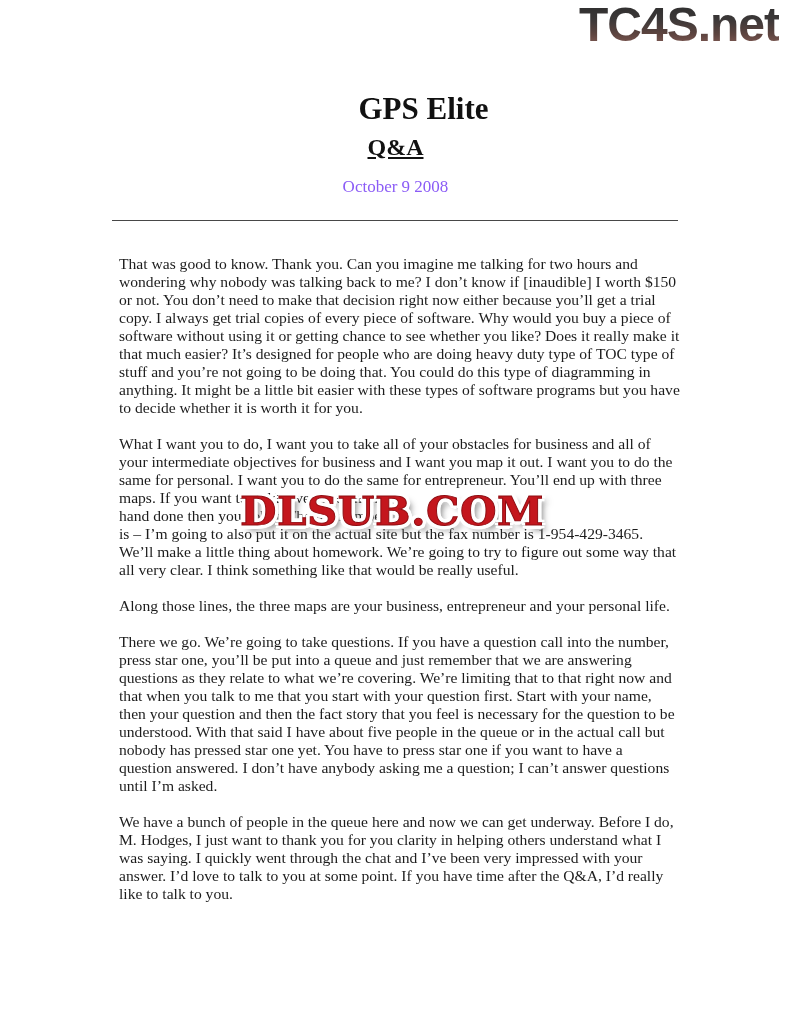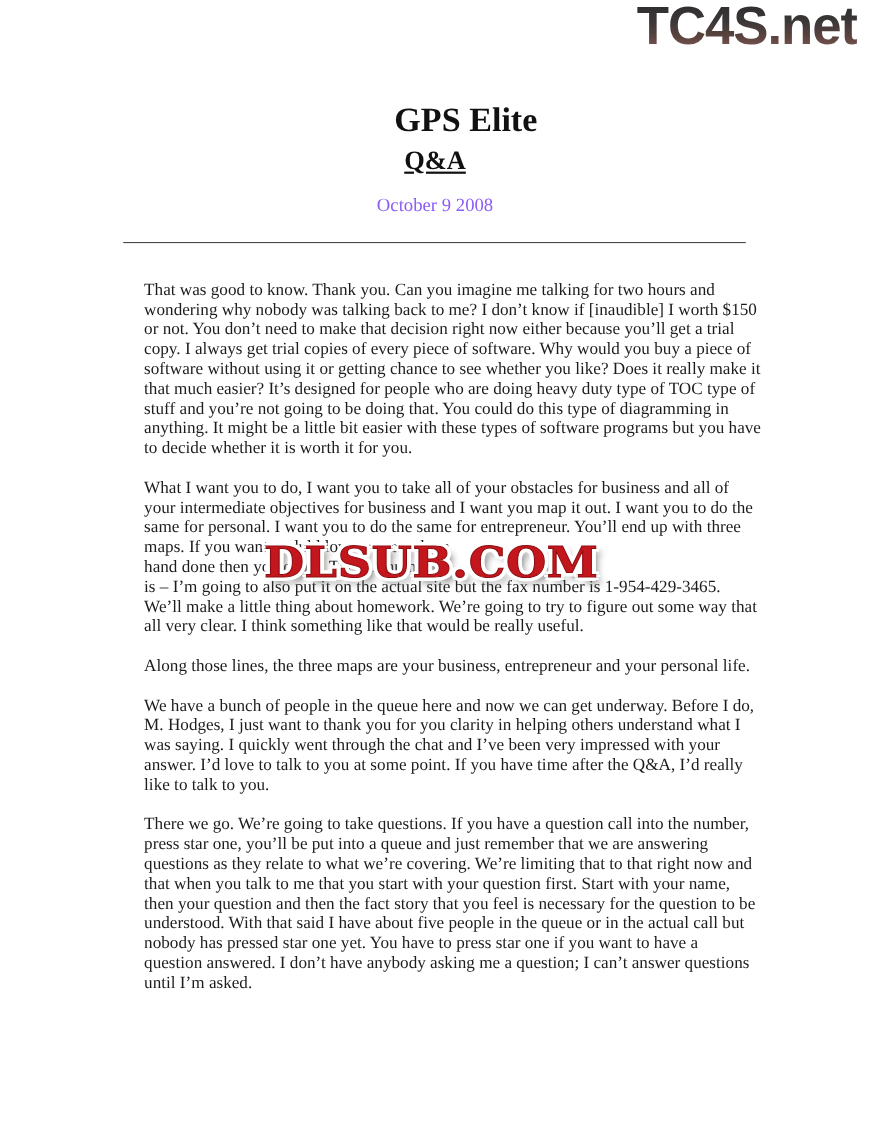--- a/index.html
+++ b/index.html
@@ -49,21 +49,21 @@
     position:absolute;left:112px;top:220px;
     width:566px;height:0;
     border-top:1.4px solid #474747;
   }
   
   .content{
     position:absolute;left:115px;top:255px;
     width:564px;
     font-size:15.6px;
   }
-  .para{margin:0 0 18px 16px;}
+  .para{margin:0 0 18px 4px;}
   .tline{height:18px;line-height:18px;white-space:nowrap;}
   .splitline{
     display:flex;justify-content:flex-start;
     height:18px;line-height:18px;white-space:nowrap;
   }
   .splitline .frag{display:inline-block;}
   .splitline .frag.pull-left{margin-right:29px;}
   
   .watermark{
     position:absolute;left:240px;top:489px;
@@ -144,38 +144,38 @@
           <div class="tline">We’ll make a little thing about homework. We’re going to try to figure out some way that</div>
           <div class="tline">all very clear. I think something like that would be really useful.</div>
         </div>
     </div>
 
     <div class="para">
         <div class="tline">Along those lines, the three maps are your business, entrepreneur and your personal life.</div>
       </div>
 
     <div class="para">
-        <div class="tline">We have a bunch of people in the queue here and now we can get underway. Before I do,</div>
-        <div class="tline">M. Hodges, I just want to thank you for you clarity in helping others understand what I</div>
-        <div class="tline">was saying. I quickly went through the chat and I’ve been very impressed with your</div>
-        <div class="tline">answer. I’d love to talk to you at some point. If you have time after the Q&amp;A, I’d really</div>
-        <div class="tline">like to talk to you.</div>
-      </div>
-
-    <div class="para">
         <div class="tline">There we go. We’re going to take questions. If you have a question call into the number,</div>
         <div class="tline">press star one, you’ll be put into a queue and just remember that we are answering</div>
         <div class="tline">questions as they relate to what we’re covering. We’re limiting that to that right now and</div>
         <div class="tline">that when you talk to me that you start with your question first. Start with your name,</div>
         <div class="tline">then your question and then the fact story that you feel is necessary for the question to be</div>
         <div class="tline">understood. With that said I have about five people in the queue or in the actual call but</div>
         <div class="tline">nobody has pressed star one yet. You have to press star one if you want to have a</div>
         <div class="tline">question answered. I don’t have anybody asking me a question; I can’t answer questions</div>
         <div class="tline">until I’m asked.</div>
       </div>
 
+    <div class="para">
+        <div class="tline">We have a bunch of people in the queue here and now we can get underway. Before I do,</div>
+        <div class="tline">M. Hodges, I just want to thank you for you clarity in helping others understand what I</div>
+        <div class="tline">was saying. I quickly went through the chat and I’ve been very impressed with your</div>
+        <div class="tline">answer. I’d love to talk to you at some point. If you have time after the Q&amp;A, I’d really</div>
+        <div class="tline">like to talk to you.</div>
+      </div>
+
   </div>
 
   <div class="watermark">DLSUB.COM</div>
 
   <div class="txtreme">TradersXtreme.com</div>
 
 </div>
 
 </body></html>

